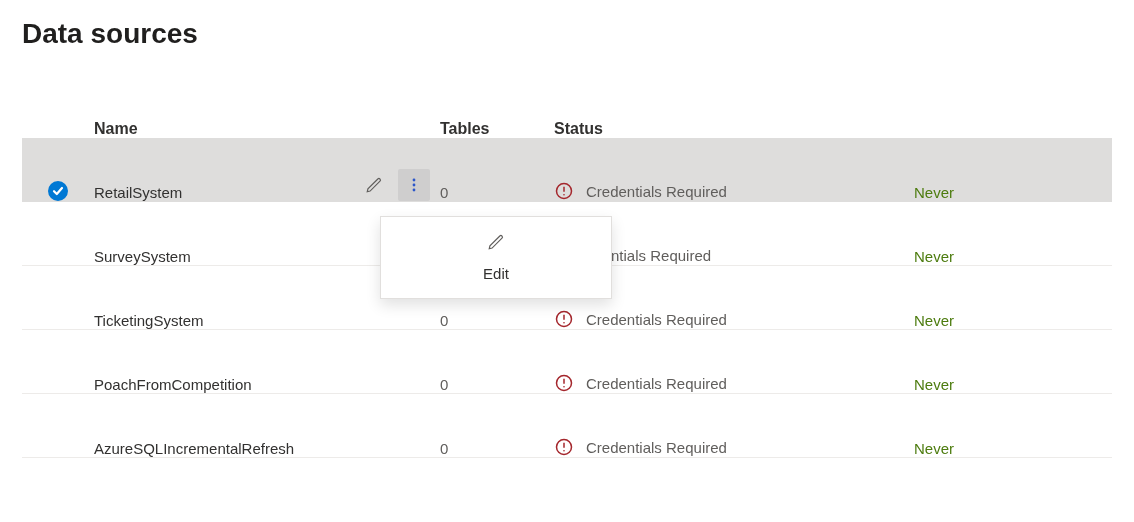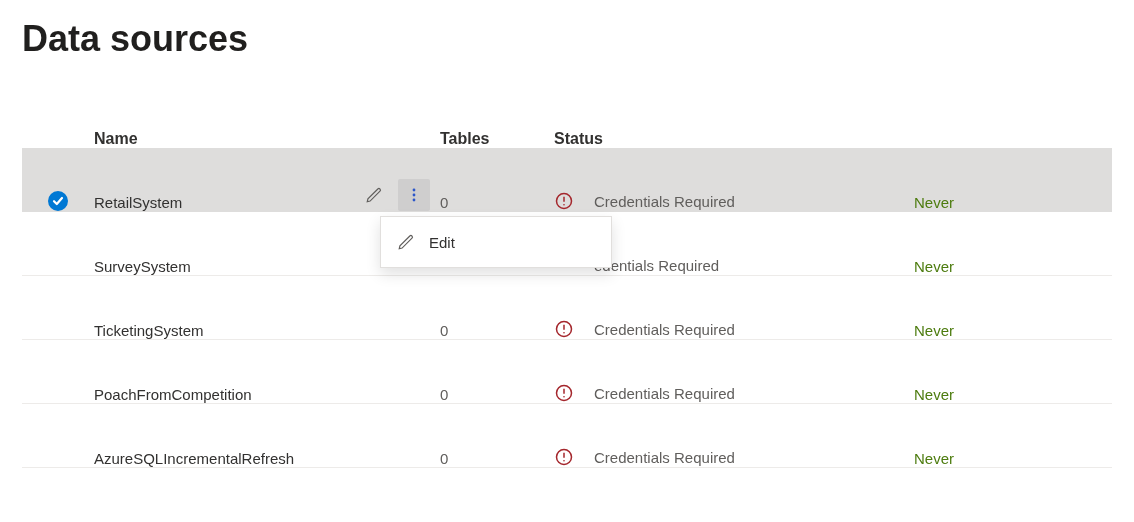--- a/index.html
+++ b/index.html
@@ -9,21 +9,21 @@
     background: #fff;
     color: #323130;
     width: 1134px;
     height: 522px;
     overflow: hidden;
   }
   .page {
     padding: 10px 22px;
   }
   .page-title {
-    font-size: 36px;
+    font-size: 28px;
     font-weight: 600;
     margin: 8px 0 24px 0;
     color: #201f1e;
   }
   .table {
     width: 100%;
   }
   .thead, .row {
     display: flex;
     align-items: flex-end;
@@ -61,39 +61,40 @@
   .check svg { stroke: #fff; }
   .icon-btn {
     width: 32px; height: 32px; display:flex; align-items:center; justify-content:center;
     border-radius: 2px; cursor: pointer; color:#605e5c;
     background: transparent;
     border: none;
   }
   .icon-btn.more-active {
     background: #cfcece;
   }
-  .status-text { color:#605e5c;margin-left:8px; }
+  .status-text { color:#605e5c; }
   .alert-icon { color:#a4262c; }
   .menu {
     position: absolute;
     left: 380px;
     top: 216px;
     background: #fff;
     border: 1px solid #e1dfdd;
     box-shadow: 0 6px 14px rgba(0,0,0,.12);
     width: 232px;
     padding: 6px 0;
     z-index: 10;
   }
   .menu-item {
     display:flex; align-items:center; gap:14px;
     padding: 10px 16px;
     font-size: 15px;
     color:#323130;
     cursor:pointer;
+    flex-direction:column;
   }
   .menu-item .mi-icon { width:18px; color:#605e5c; display:flex; }
   svg { display:block; }
 </style>
 </head>
 <body>
 
 <div class="page">
   <h1 class="page-title">Data sources</h1>
 

